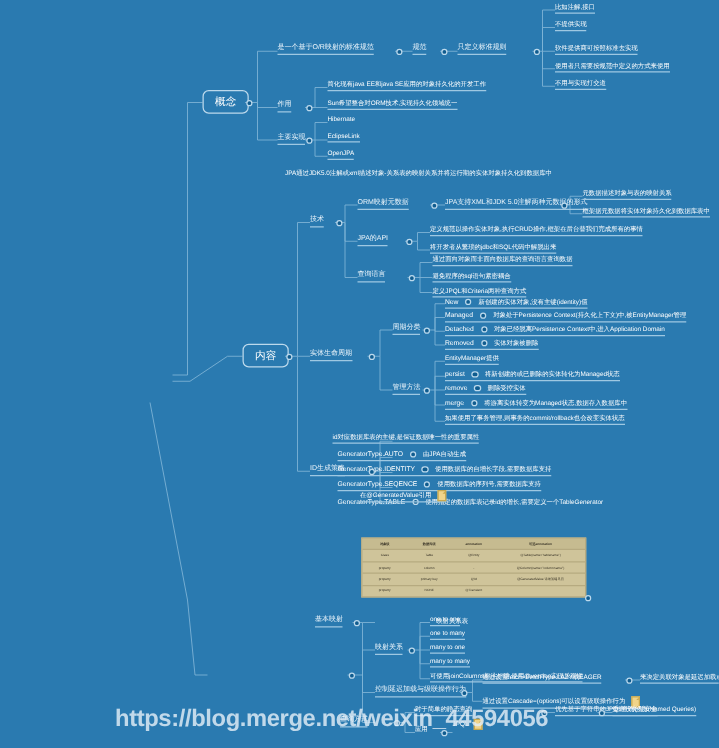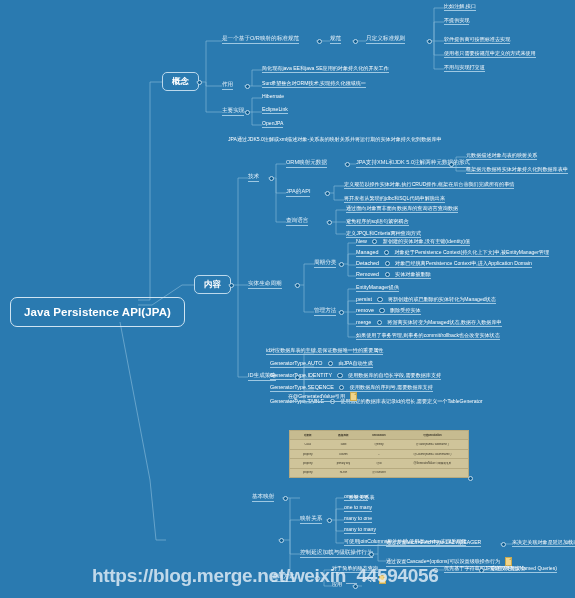--- a/index.html
+++ b/index.html
@@ -20,21 +20,21 @@
   
   .root{
     left:10px;top:297px;
     border:1.4px solid #cfe4f2;border-radius:7px;
     padding:8px 13px;font-size:11.5px;font-weight:bold;
     color:#ffffff;letter-spacing:.1px;
   }
   
   .lvl1{
     border:1px solid #bcd9ec;border-radius:5px;
-    padding:4px 9px;font-size:8.5px;font-weight:bold;color:#ffffff;
+    padding:4px 9px;font-size:8.5px;font-weight:normal;color:#ffffff;
   }
   
   .lvl2{font-size:5.6px;color:#eaf4fb;border-bottom:.6px solid #9ec8e2;padding-bottom:1px;}
   
   .leaf{font-size:5.1px;color:#ffffff;border-bottom:.6px solid #9ec8e2;padding-bottom:.5px;}
   .leaf.nb{border-bottom:none;}
   .plain{font-size:5.1px;color:#ffffff;}
   .keyw{font-size:5.4px;color:#ffffff;}
   .wrap2{white-space:normal;line-height:1.45;}
 
@@ -174,23 +174,20 @@
     <line x1="500" y1="544" x2="512" y2="544"></line>
 
     <line x1="314" y1="578" x2="324" y2="578"></line>
     <path d="M324 578 L324 570 L332 570"></path>
     <path d="M324 578 L324 586 L332 586"></path>
     <line x1="432" y1="570" x2="444" y2="570"></line>
     <line x1="478" y1="570" x2="490" y2="570"></line>
     <line x1="352" y1="586" x2="362" y2="586"></line>
   </svg>
 
-  <div class="n root">
-    <span>Java Persistence API(JPA)</span>
-  </div>
 
   <div class="n lvl1" style="left:162px;top:72px;">
     <span>概念</span>
   </div>
 
   <div class="n lvl2" style="left:222px;top:36px;">
     <span>是一个基于O/R映射的标准规范</span>
   </div>
   <div class="n lvl2" style="left:330px;top:36px;">
     <span>规范</span>

